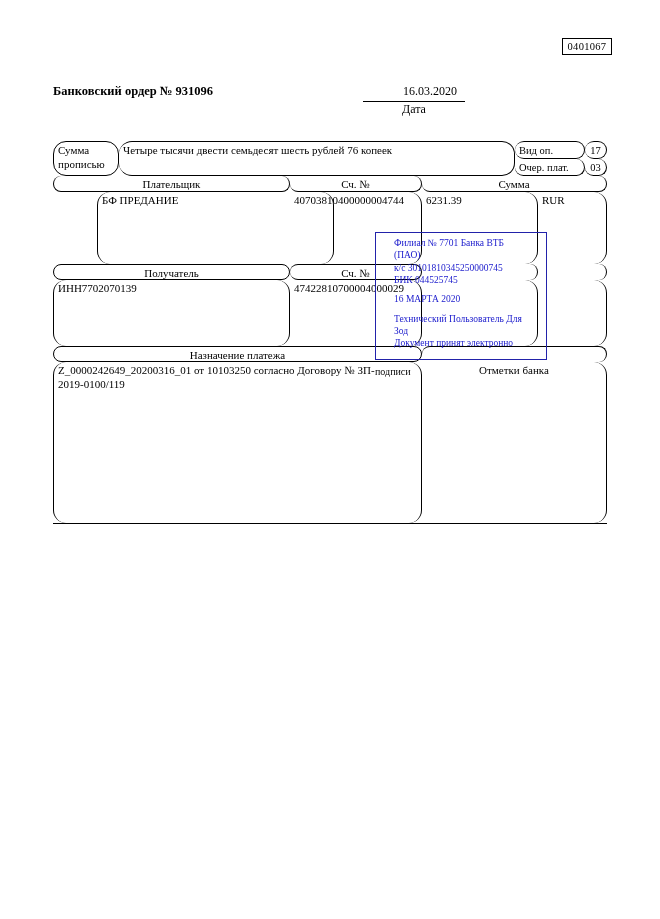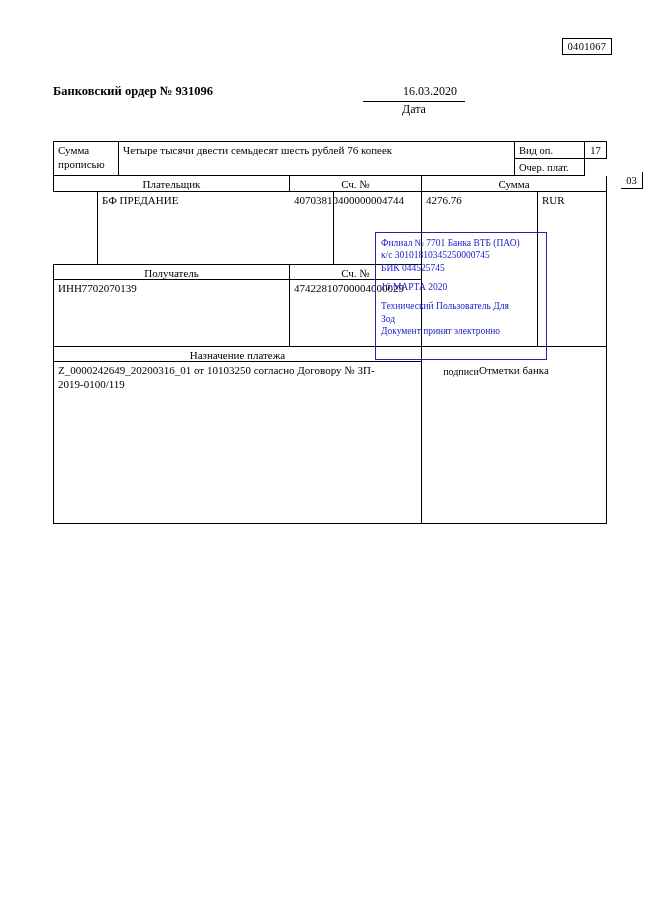--- a/index.html
+++ b/index.html
@@ -78,46 +78,46 @@
     position: absolute;
     box-sizing: border-box;
     font-size: 11px;
     line-height: 1.25;
   }
   .bt { border-top: 1px solid #000; }
   .bb { border-bottom: 1px solid #000; }
   .bl { border-left: 1px solid #000; }
   .br { border-right: 1px solid #000; }
   .ctr { text-align: center; }
-  .pad { padding: 2px 4px; }
+  .pad { padding: 2px 4px; border-radius: 13px; }
 
   .small { font-size: 10.5px; }
 
   
   .stamp {
     position: absolute;
     left: 375px;
     top: 232px;
     width: 172px;
     height: 128px;
     border: 1px solid #2222aa;
     box-sizing: border-box;
     color: #1a1acc;
     font-size: 9.5px;
     line-height: 1.3;
-    padding: 4px 5px;
+    padding: 4px 18px;
   }
   .stamp div { margin: 0; }
   .stamp .gap { height: 7px; }
   .signs {
     position: absolute;
     left: 375px;
     top: 366px;
     width: 172px;
-    text-align: center;
+    text-align: left;
     font-size: 10px;
   }
 </style>
 </head>
 <body>
 
 <div class="page">
 
   <div class="form-code">0401067</div>
 
@@ -140,42 +140,42 @@
     <div class="cell bt bb br pad small" style="left:462px; top:0px; width:70px; height:18px;">
       <span>Вид оп.</span>
     </div>
     <div class="cell bt bb br pad ctr small" style="left:532px; top:0px; width:22px; height:18px;">
       <span>17</span>
     </div>
 
     <div class="cell bb br pad small" style="left:462px; top:18px; width:70px; height:17px;">
       <span>Очер. плат.</span>
     </div>
-    <div class="cell bb br pad ctr small" style="left:532px; top:31px; width:22px; height:17px;margin-left:36px;">
+    <div class="cell bb br pad ctr small" style="left:532px; top:18px; width:22px; height:17px;">
       <span>03</span>
     </div>
 
     <div class="cell bb br bl pad ctr" style="left:0px; top:35px; width:237px; height:16px;">
       <span>Плательщик</span>
     </div>
     <div class="cell bb br pad ctr" style="left:237px; top:35px; width:132px; height:16px;">
       <span>Сч. №</span>
     </div>
     <div class="cell bb br pad ctr" style="left:369px; top:35px; width:185px; height:16px;">
       <span>Сумма</span>
     </div>
 
     <div class="cell bl br pad" style="left:0px; top:51px; width:237px; height:72px;margin-left:44px;">
       <span>БФ ПРЕДАНИЕ</span>
     </div>
     <div class="cell br pad" style="left:237px; top:51px; width:132px; height:72px;">
       <span>40703810400000004744</span>
     </div>
     <div class="cell br pad" style="left:369px; top:51px; width:116px; height:72px;">
-      <span>4276.76</span>
+      <span>6231.39</span>
     </div>
     <div class="cell br pad" style="left:485px; top:51px; width:69px; height:72px;">
       <span>RUR</span>
     </div>
 
     <div class="cell bt bb bl br pad ctr" style="left:0px; top:123px; width:237px; height:16px;">
       <span>Получатель</span>
     </div>
     <div class="cell bt bb br pad ctr" style="left:237px; top:123px; width:132px; height:16px;">
       <span>Сч. №</span>

